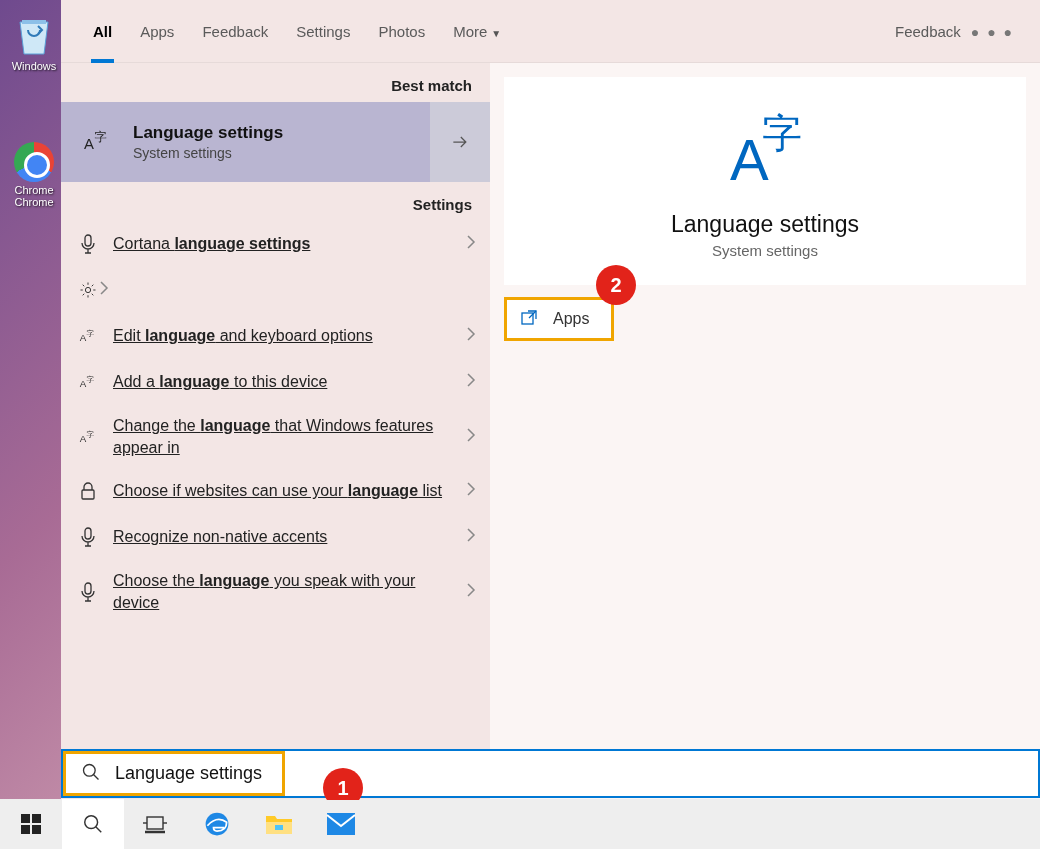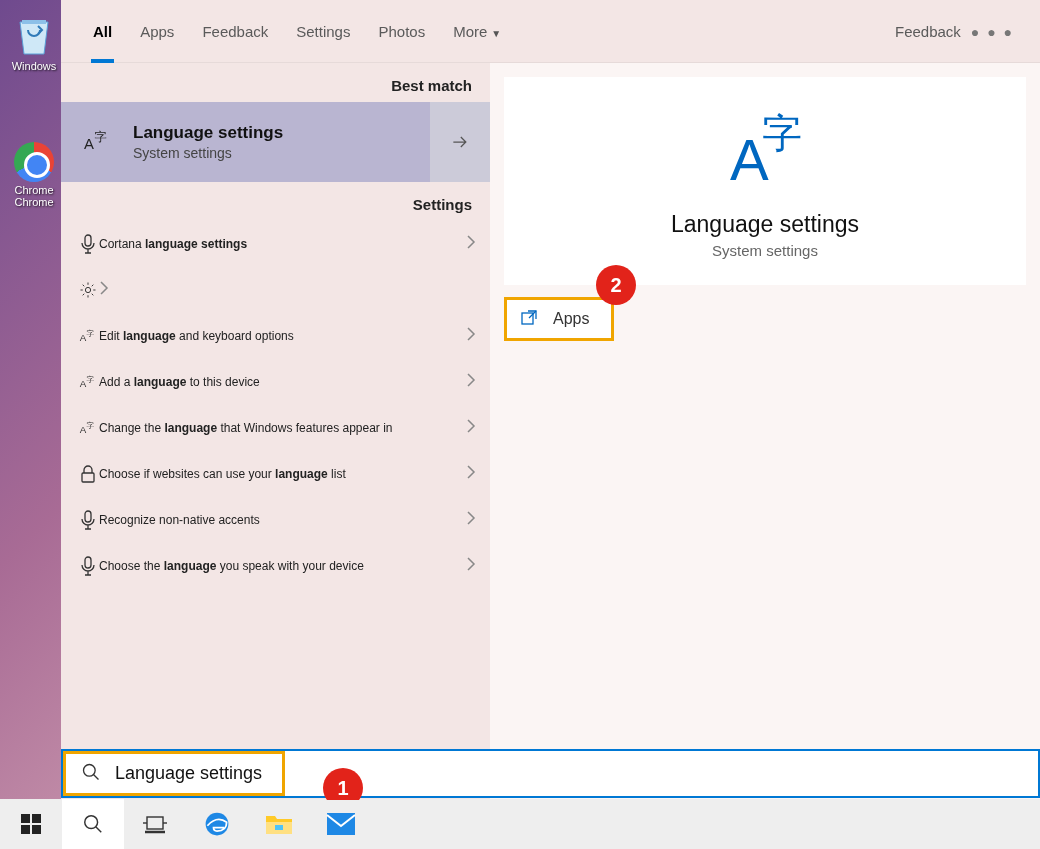--- a/index.html
+++ b/index.html
@@ -135,23 +135,25 @@
     cursor: pointer;
   }
   .result-item .ri-icon {
     width: 22px;
     display: flex; justify-content: center;
     color: #333;
     flex-shrink: 0;
   }
   .result-item .ri-text {
     flex: 1;
-    font-size: 12px;
+    margin-left: 14px;
+    font-size: 16px;
     color: #222;
     line-height: 1.35;
+    text-decoration: underline;
   }
   .result-item .ri-text b { font-weight: 600; }
   .result-item .chev {
     color: #888;
     flex-shrink: 0;
   }
   .right-col {
     flex: 1;
     background: #fbf5f4;
     display: flex;

